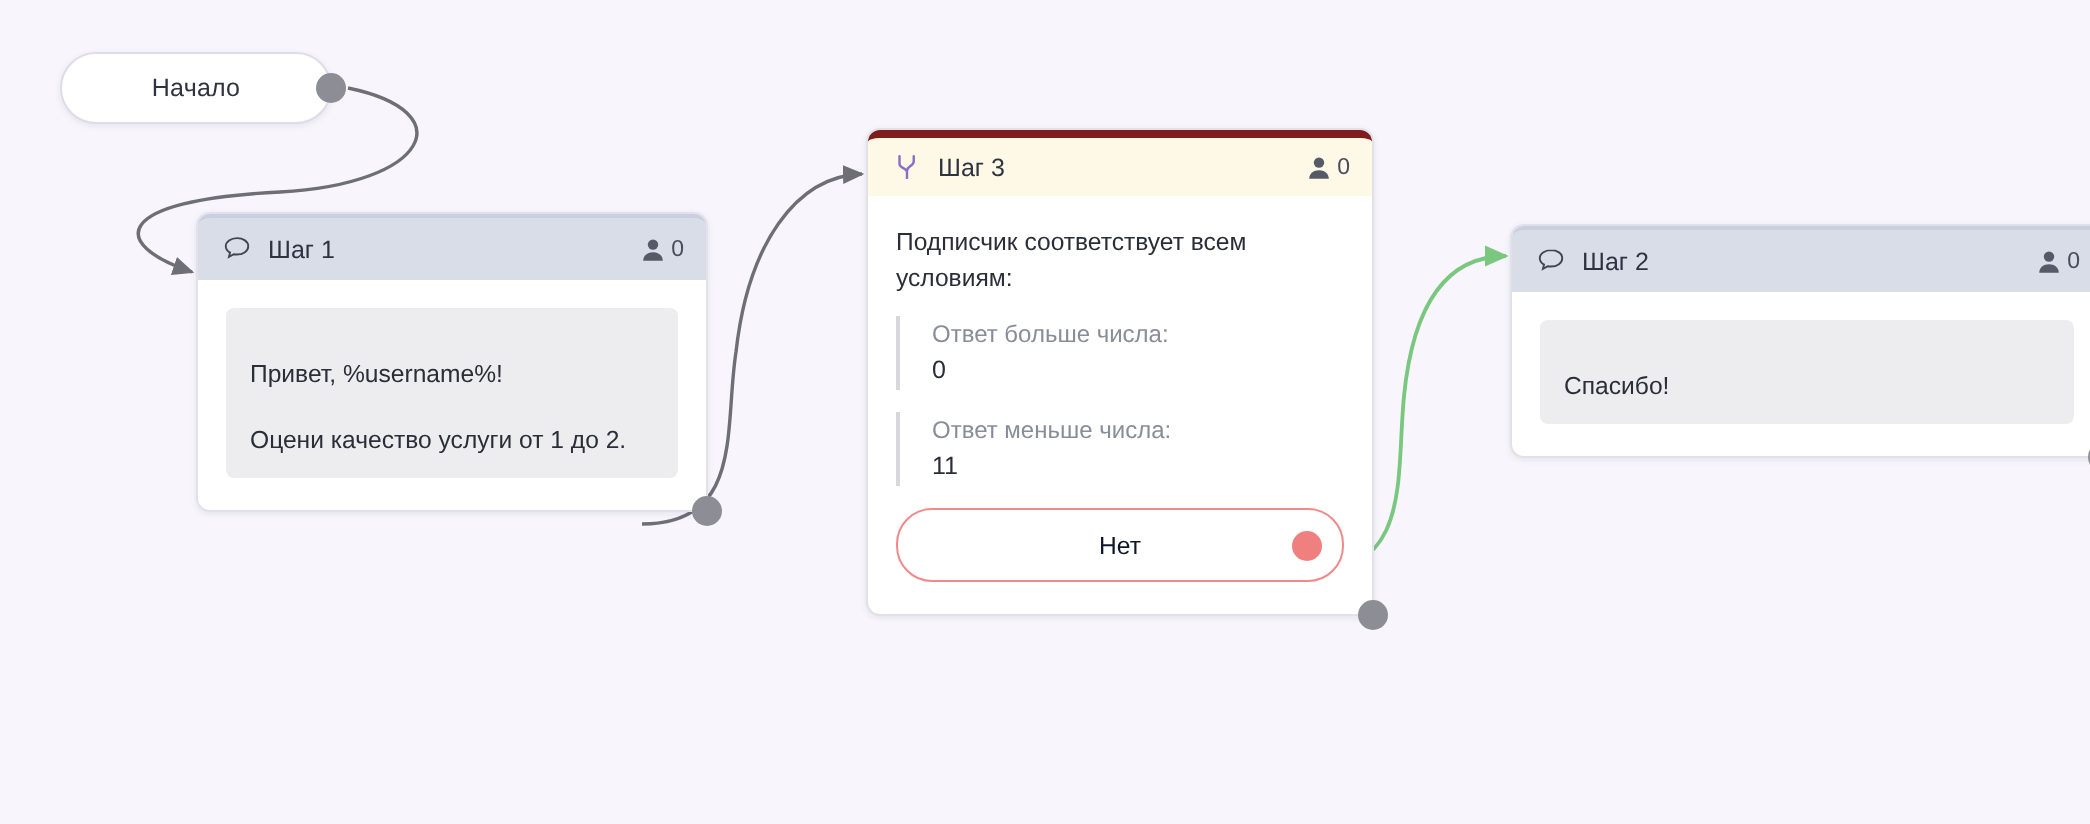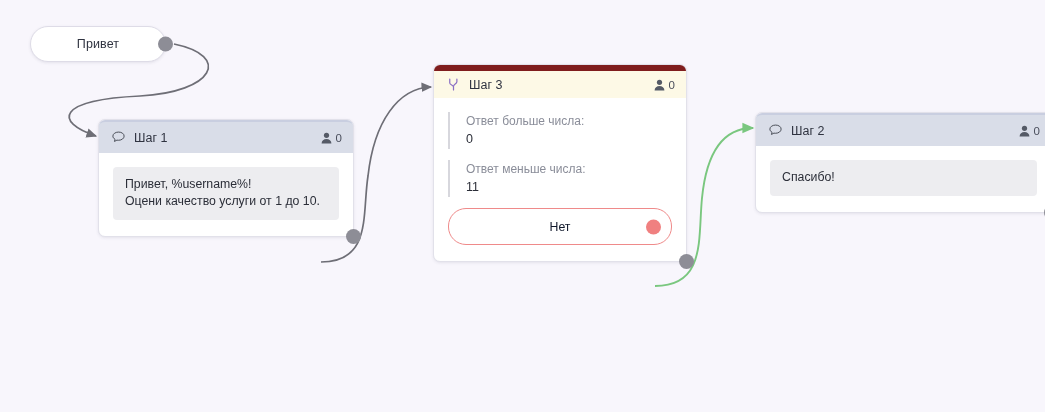--- a/index.html
+++ b/index.html
@@ -63,21 +63,21 @@
   
   .card-header {
     display: flex;
     align-items: center;
     height: 33px;
     padding: 0 11px 0 12px;
     border-radius: 6px 6px 0 0;
     box-sizing: border-box;
   }
   .card-header.blue  { background: #d9dde8; border-top: 2px solid #c9cee0; }
-  .card-header.cream { background: #fdf9e6; border-top: 6px solid #7f1d1d; }
+  .card-header.cream { background: #fdf9e6; border-top: 4px solid #7f1d1d; }
 
   .head-icon {
     width: 15px;
     height: 15px;
     margin-right: 8px;
     flex: 0 0 auto;
     display: block;
   }
   .card-title {
     font-size: 12.5px;
@@ -102,21 +102,21 @@
 
   
   .bubble {
     background: #ededf0;
     border-radius: 4px;
     padding: 9px 12px 10px 12px;
     font-size: 12.3px;
     line-height: 17px;
     color: #2b2e38;
   }
-  .bubble .line { white-space: nowrap; }
+  .bubble .line { white-space: nowrap; margin-top: 16px; }
 
   
   .pill-btn {
     position: relative;
     margin-top: 14px;
     height: 35px;
     border: 1px solid #e0dfe7;
     border-radius: 18px;
     background: #fff;
     display: flex;
@@ -171,21 +171,21 @@
     color: #8a8d99;
     line-height: 17px;
   }
   .cond-value {
     font-size: 12.5px;
     color: #2b2e38;
     line-height: 18px;
   }
 
   
-  #node-step1 { left: 98px;  top: 119px; width: 256px; }
+  #node-step1 { left: 98px;  top: 106px; width: 256px; }
   #node-step3 { left: 433px; top: 64px;  width: 254px; }
   #node-step2 { left: 755px; top: 112px; width: 297px; }
 </style>
 </head>
 <body>
 
 <div id="canvas">
 
   <svg id="edges" viewBox="0 0 1045 412" width="1045" height="412">
     <defs>
@@ -198,42 +198,42 @@
     </defs>
 
     <path d="M 174,44 C 232,56 214,92 140,96 C 56,100 54,122 96,136" fill="none" stroke="#6e6e76" stroke-width="1.7" marker-end="url(#arrow-gray)"></path>
 
     <path d="M 321,262 C 372,262 362,214 368,176 C 374,122 398,88 431,87" fill="none" stroke="#6e6e76" stroke-width="1.7" marker-end="url(#arrow-gray)"></path>
 
     <path d="M 655,286 C 706,286 698,238 702,198 C 707,148 726,128 753,128" fill="none" stroke="#7ac77f" stroke-width="1.9" marker-end="url(#arrow-green)"></path>
   </svg>
 
   <div class="node start-node">
-    <span class="start-label">Привет</span>
+    <span class="start-label">Начало</span>
     <span class="port port-right-mid"></span>
   </div>
 
   <div class="node" id="node-step1">
     <div class="card-header blue">
       <svg class="head-icon" viewBox="0 0 16 16">
         <path d="M8 2.2c-3.3 0-6 1.9-6 4.3 0 1.4.9 2.6 2.3 3.4l-.6 2.3 2.6-1.4c.55.1 1.1.15 1.7.15 3.3 0 6-1.9 6-4.45S11.3 2.2 8 2.2z" fill="none" stroke="#41454f" stroke-width="1"></path>
       </svg>
       <span class="card-title">Шаг 1</span>
       <span class="subs">
         <svg width="11" height="12" viewBox="0 0 11 12">
           <circle cx="5.5" cy="3.3" r="2.6" fill="#555a66"></circle>
           <path d="M0.6 11.4c0-2.7 2.2-4.3 4.9-4.3s4.9 1.6 4.9 4.3z" fill="#555a66"></path>
         </svg>
         <span>0</span>
       </span>
     </div>
     <div class="card-body">
       <div class="bubble">
         <div class="line">Привет, %username%!</div>
-        <div class="line">Оцени качество услуги от 1 до 10.</div>
+        <div class="line">Оцени качество услуги от 1 до 2.</div>
       </div>
     </div>
     <span class="port port-corner"></span>
   </div>
 
   <div class="node" id="node-step3">
     <div class="card-header cream">
       <svg class="head-icon" viewBox="0 0 16 16">
         <path d="M4 2.2 V6.4 C4 8.6 8 8.6 8 10.6 V13.8" fill="none" stroke="#8a6fc4" stroke-width="1.3" stroke-linecap="round"></path>
         <path d="M11.6 2.2 V5.0 C11.6 7.4 8 7.6 8 10.0" fill="none" stroke="#8a6fc4" stroke-width="1.3" stroke-linecap="round"></path>
@@ -241,20 +241,21 @@
       <span class="card-title">Шаг 3</span>
       <span class="subs">
         <svg width="11" height="12" viewBox="0 0 11 12">
           <circle cx="5.5" cy="3.3" r="2.6" fill="#555a66"></circle>
           <path d="M0.6 11.4c0-2.7 2.2-4.3 4.9-4.3s4.9 1.6 4.9 4.3z" fill="#555a66"></path>
         </svg>
         <span>0</span>
       </span>
     </div>
     <div class="card-body">
+      <div class="cond-title">Подписчик соответствует всем условиям:</div>
 
       <div class="cond-item">
         <div class="cond-label">Ответ больше числа:</div>
         <div class="cond-value">0</div>
       </div>
       <div class="cond-item">
         <div class="cond-label">Ответ меньше числа:</div>
         <div class="cond-value">11</div>
       </div>
 

